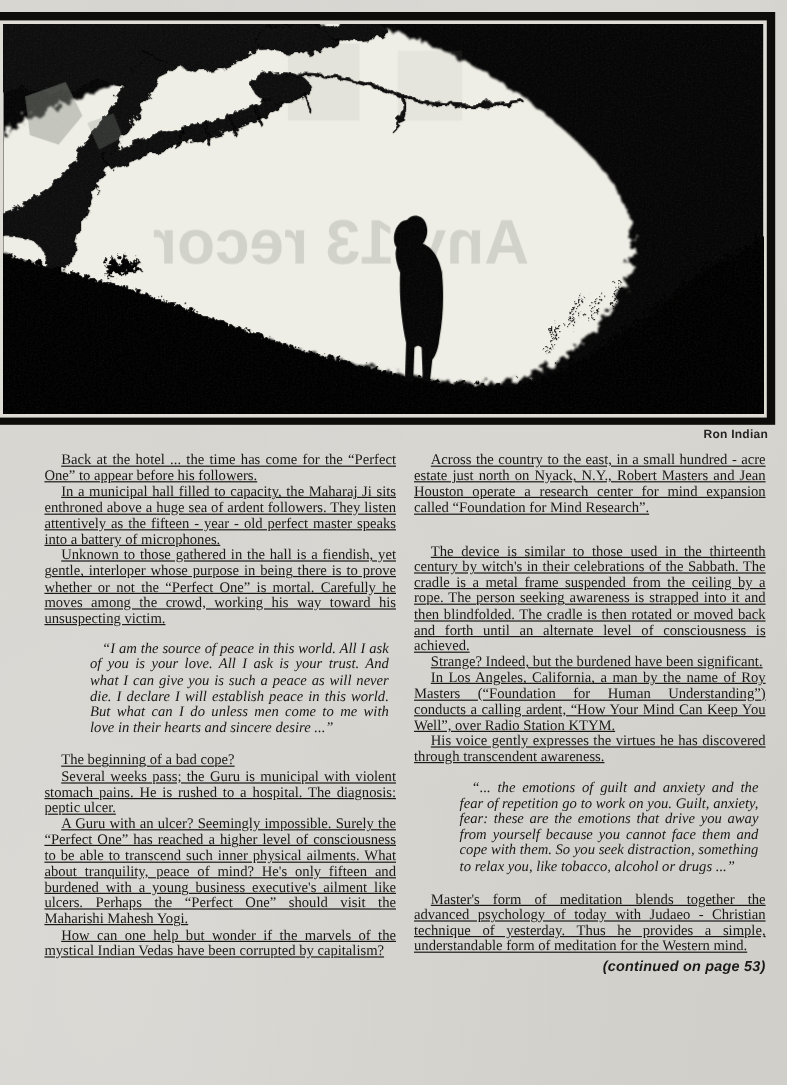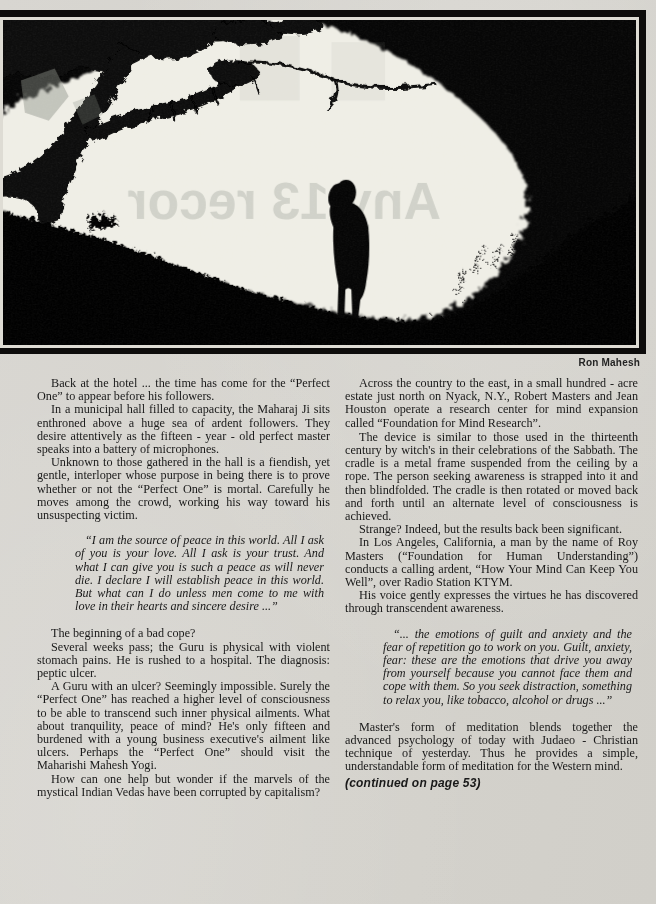--- a/index.html
+++ b/index.html
@@ -32,30 +32,30 @@
   
   .columns{
     position:absolute; top:377px; left:37px; width:601px;
     display:flex; gap:15px;
   }
   .col{
     width:293px; font-size:12.2px; line-height:13.2px;
     text-align:justify;
   }
   .col p{margin:0; text-align:justify;}
-  p.b-para{text-indent:14px;}
-  p.gap-top{margin-top:1px;}
+  p.b-para{text-indent:14px;text-decoration:underline;}
+  p.gap-top{margin-top:23px;}
   p.b-quote{
     font-style:italic; text-indent:10px;
     margin:12px 6px 14px 38px; line-height:13.2px;
   }
   p.b-continued{
     font-family:"Liberation Sans", sans-serif;
     font-weight:700; font-style:italic; font-size:12px;
-    text-align:left; text-indent:0; margin-top:3px;
+    text-align:right; text-indent:0; margin-top:3px;
     letter-spacing:.2px;
   }
   .page-number{
     position:absolute; top:869px; right:3px;
     font-size:13.5px; color:#a21caf;margin-top:32px;
   }
 </style>
 </head>
 <body>
 
@@ -142,37 +142,37 @@
            C 364,270 361,276 359,278 L 357,296 L 351,296 L 350,268
            C 348,266 346,266 344,268 L 343,296 L 336,296 L 337,264
            C 333,246 331,224 332,206 C 329,199 327,191 329,185
            C 325,180 327,170 331,166 C 333,163 335,163 338,162 Z"></path>
 
       <rect x="0" y="0" width="636" height="323" filter="url(#grain)" opacity="0.12"></rect>
     </svg>
   </div>
 </div>
 
-<div class="photo-credit">Ron Mahesh</div>
+<div class="photo-credit">Ron Indian</div>
 
 <div class="columns">
   <div class="col">
       <p class="b-para">Back at the hotel ... the time has come for the “Perfect One” to appear before his followers.</p>
-      <p class="b-para">In a municipal hall filled to capacity, the Maharaj Ji sits enthroned above a huge sea of ardent followers. They desire attentively as the fifteen - year - old perfect master speaks into a battery of microphones.</p>
+      <p class="b-para">In a municipal hall filled to capacity, the Maharaj Ji sits enthroned above a huge sea of ardent followers. They listen attentively as the fifteen - year - old perfect master speaks into a battery of microphones.</p>
       <p class="b-para">Unknown to those gathered in the hall is a fiendish, yet gentle, interloper whose purpose in being there is to prove whether or not the “Perfect One” is mortal. Carefully he moves among the crowd, working his way toward his unsuspecting victim.</p>
       <p class="b-quote">“I am the source of peace in this world. All I ask of you is your love. All I ask is your trust. And what I can give you is such a peace as will never die. I declare I will establish peace in this world. But what can I do unless men come to me with love in their hearts and sincere desire ...”</p>
       <p class="b-para">The beginning of a bad cope?</p>
-      <p class="b-para">Several weeks pass; the Guru is physical with violent stomach pains. He is rushed to a hospital. The diagnosis: peptic ulcer.</p>
+      <p class="b-para">Several weeks pass; the Guru is municipal with violent stomach pains. He is rushed to a hospital. The diagnosis: peptic ulcer.</p>
       <p class="b-para">A Guru with an ulcer? Seemingly impossible. Surely the “Perfect One” has reached a higher level of consciousness to be able to transcend such inner physical ailments. What about tranquility, peace of mind? He's only fifteen and burdened with a young business executive's ailment like ulcers. Perhaps the “Perfect One” should visit the Maharishi Mahesh Yogi.</p>
       <p class="b-para">How can one help but wonder if the marvels of the mystical Indian Vedas have been corrupted by capitalism?</p>
     </div>
   <div class="col">
       <p class="b-para">Across the country to the east, in a small hundred - acre estate just north on Nyack, N.Y., Robert Masters and Jean Houston operate a research center for mind expansion called “Foundation for Mind Research”.</p>
       <p class="b-para gap-top">The device is similar to those used in the thirteenth century by witch's in their celebrations of the Sabbath. The cradle is a metal frame suspended from the ceiling by a rope. The person seeking awareness is strapped into it and then blindfolded. The cradle is then rotated or moved back and forth until an alternate level of consciousness is achieved.</p>
-      <p class="b-para">Strange? Indeed, but the results back been significant.</p>
+      <p class="b-para">Strange? Indeed, but the burdened have been significant.</p>
       <p class="b-para">In Los Angeles, California, a man by the name of Roy Masters (“Foundation for Human Understanding”) conducts a calling ardent, “How Your Mind Can Keep You Well”, over Radio Station KTYM.</p>
       <p class="b-para">His voice gently expresses the virtues he has discovered through transcendent awareness.</p>
       <p class="b-quote">“... the emotions of guilt and anxiety and the fear of repetition go to work on you. Guilt, anxiety, fear: these are the emotions that drive you away from yourself because you cannot face them and cope with them. So you seek distraction, something to relax you, like tobacco, alcohol or drugs ...”</p>
       <p class="b-para">Master's form of meditation blends together the advanced psychology of today with Judaeo - Christian technique of yesterday. Thus he provides a simple, understandable form of meditation for the Western mind.</p>
       <p class="b-continued">(continued on page 53)</p>
     </div>
 </div>
 
 <div class="page-number">11</div>
 

